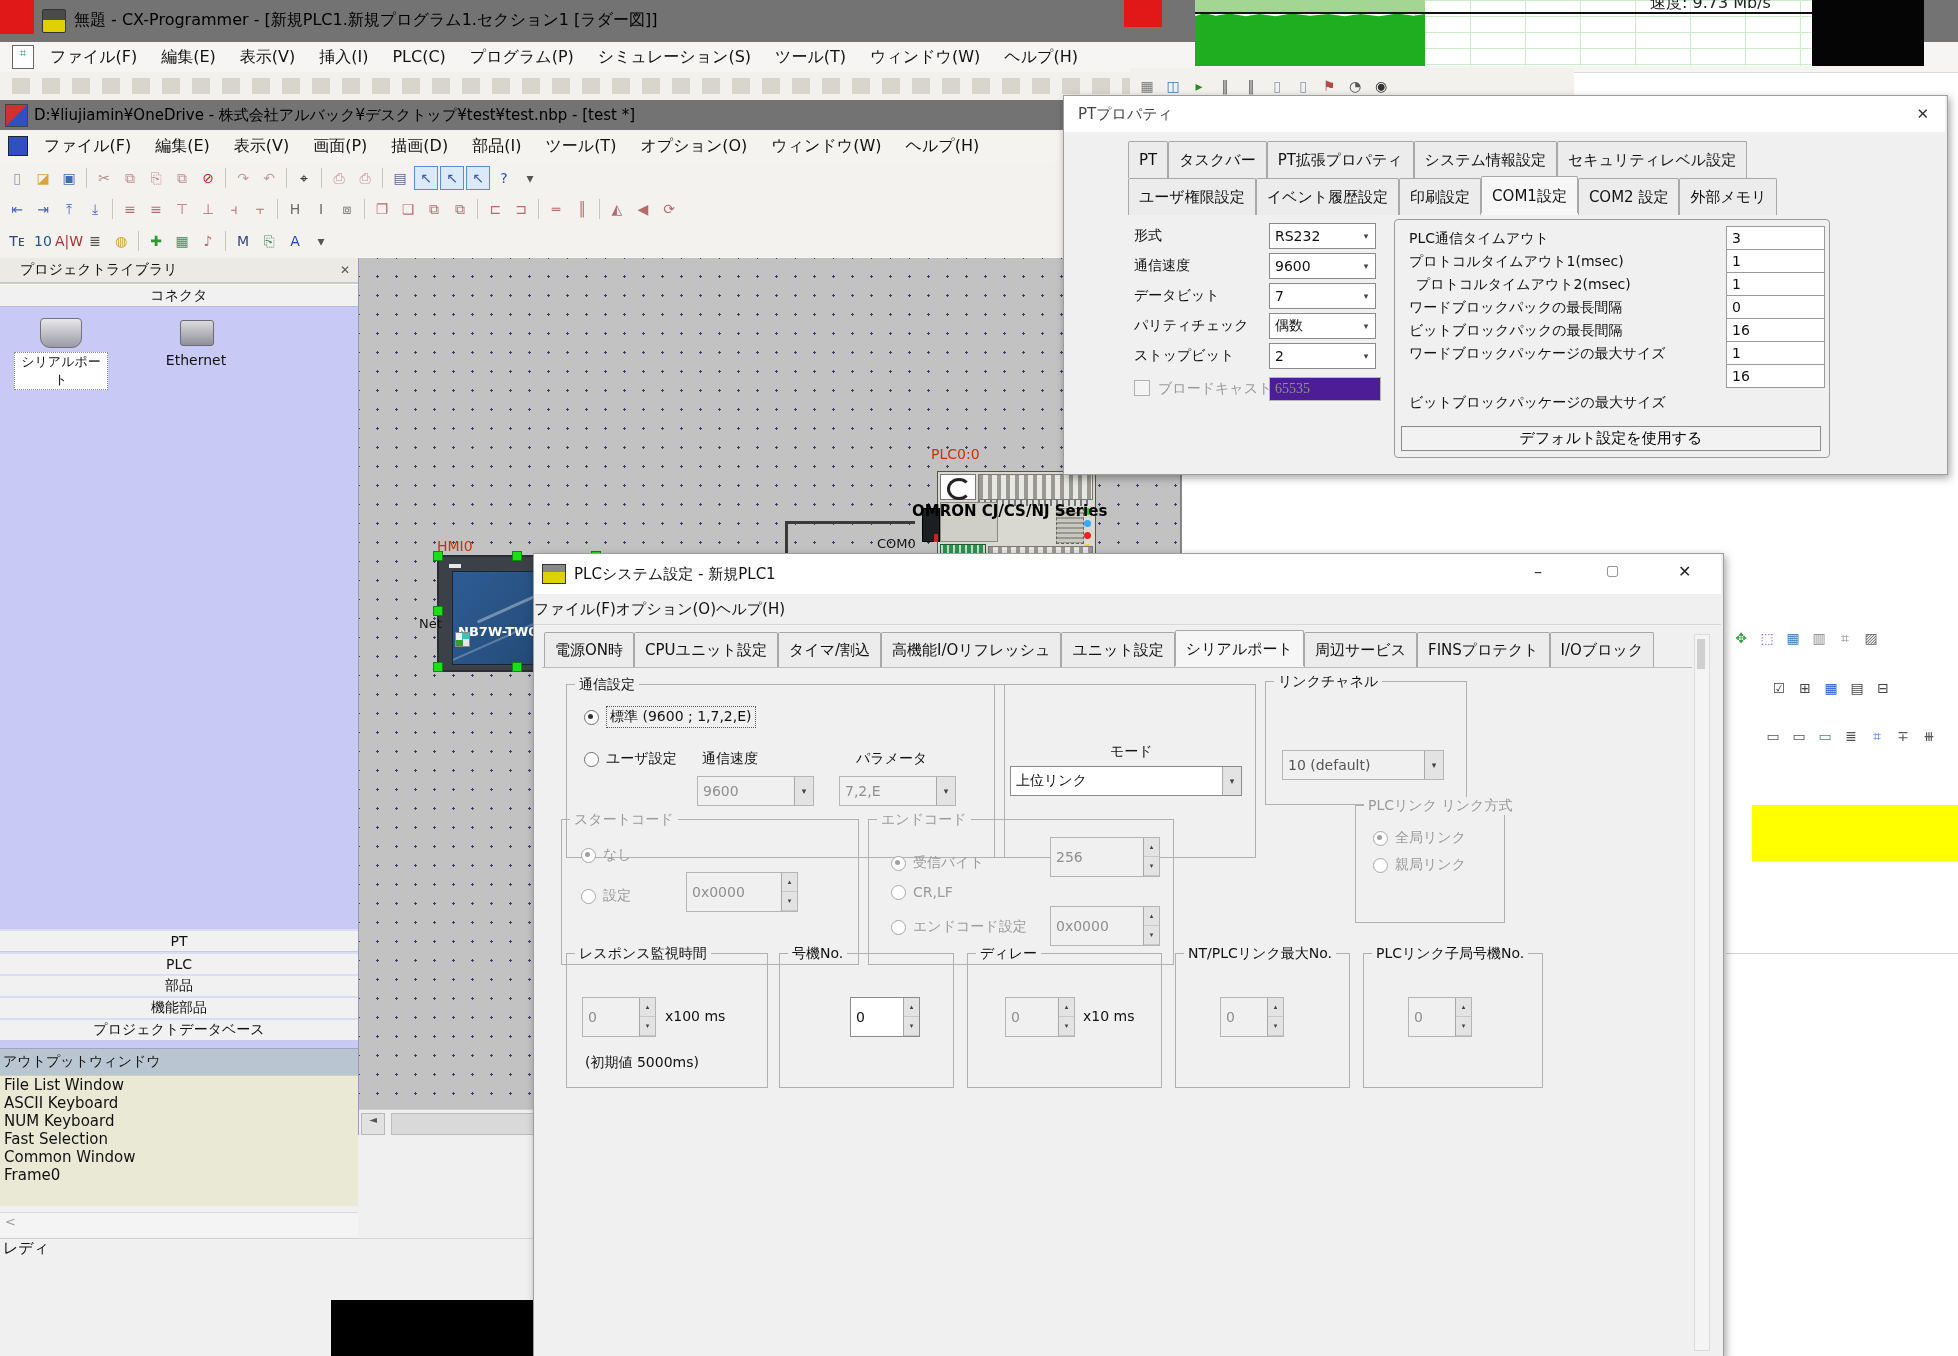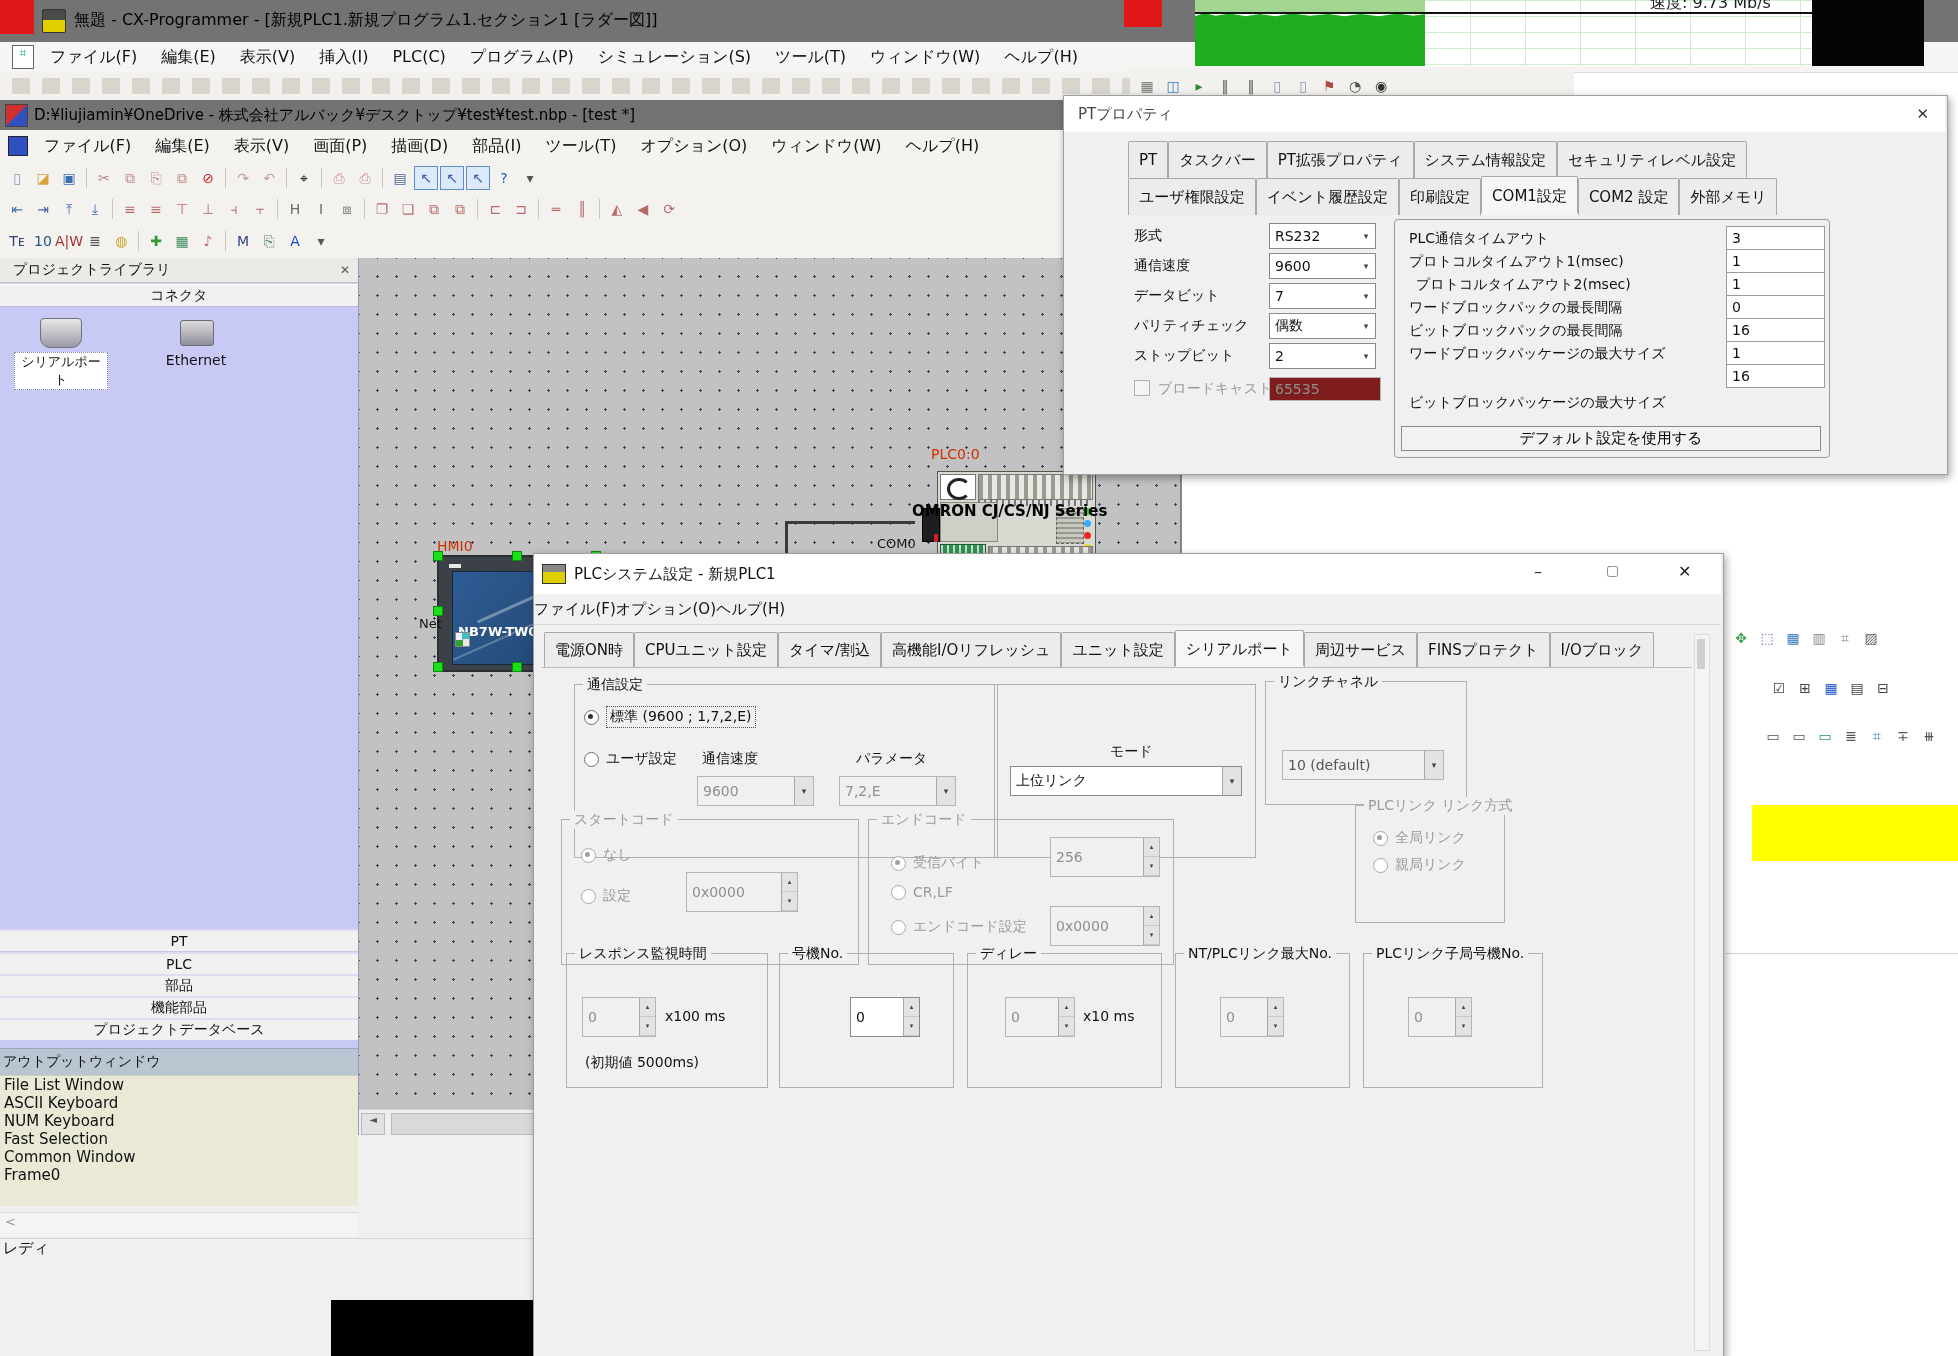--- a/index.html
+++ b/index.html
@@ -228,21 +228,21 @@
           <span class="tbsep"></span>
           <span class="tbi" style="color: rgb(51, 68, 136);">M</span>
           <span class="tbi" style="color: rgb(85, 136, 102);">⎘</span>
           <span class="tbi" style="color: rgb(34, 68, 204);">A</span>
           <span class="tbi" style="color: rgb(85, 85, 85);">▾</span>
         </span>
     </div>
 
     <div class="abs" style="left:0;top:158px;width:358px;height:877px;background:#c9c9f6;border-right:1px solid #9a9ab8;">
       <div class="abs" style="left:0;top:0;width:358px;height:24px;background:#eceae4;border-bottom:1px solid #c8c8c8;display:flex;align-items:center;">
-        <span style="padding-left:13px;font-size:14px;">プロジェクトライブラリ</span>
+        <span style="padding-left:20px;font-size:14px;">プロジェクトライブラリ</span>
         <span style="margin-left:auto;padding-right:8px;color:#555;font-size:12px;">✕</span>
       </div>
       <div class="abs" style="left:0;top:26px;width:358px;height:21px;background:#f1f1f1;border-top:1px solid #fff;border-bottom:1px solid #b9b9d9;display:flex;align-items:center;justify-content:center;font-size:14px;">
         <span>コネクタ</span>
       </div>
 
       <div class="abs" style="left:14px;top:58px;width:92px;height:72px;text-align:center;">
         <span class="abs" style="left:26px;top:2px;width:40px;height:28px;background:linear-gradient(#e8e8e8,#9a9aa6);border:1px solid #707080;border-radius:4px 4px 10px 10px;"></span>
         <span class="abs" style="left:0;top:36px;width:92px;background:#fff;font-size:13px;border:1px dotted #88a;">シリアルポート</span>
       </div>
@@ -403,21 +403,21 @@
         <i class="v" style="font-style:normal;">偶数</i>
         <i class="db" style="font-style:normal;background:none;border:none;">▾</i>
       </span>
     <span class="lab" style="left:70px;top:251px;">ストップビット</span>
     <span class="dd" style="left:205px;top:247px;width:105px;height:24px;">
         <i class="v" style="font-style:normal;">2</i>
         <i class="db" style="font-style:normal;background:none;border:none;">▾</i>
       </span>
     <span class="abs" style="left:70px;top:284px;width:14px;height:14px;border:1px solid #b0b0b0;background:#f4f4f4;"></span>
     <span class="lab dis" style="left:94px;top:284px;">ブロードキャスト</span>
-    <span class="inp" style="left:205px;top:281px;width:105px;height:22px;background:#7f1d1d;color:#8f8f8f;border-color:#b5b5b5;">
+    <span class="inp" style="left:205px;top:281px;width:105px;height:22px;background:#4c1d95;color:#8f8f8f;border-color:#b5b5b5;font-family:Liberation Serif, serif;">
         <span>65535</span>
       </span>
 
     <div class="abs" style="left:330px;top:123px;width:434px;height:237px;border:1px solid #9a9a9a;border-radius:4px;background:#f0f0f0;"></div>
     <span class="lab" style="left:345px;top:134px;">PLC通信タイムアウト</span>
     <span class="inp" style="left:662px;top:130px;width:92px;height:22px;">
         <span>3</span>
       </span>
     <span class="lab" style="left:345px;top:157px;">プロトコルタイムアウト1(msec)</span>
     <span class="inp" style="left:662px;top:153px;width:92px;height:22px;">
@@ -473,21 +473,21 @@
           <span class="tab">FINSプロテクト</span>
           <span class="tab">I/Oブロック</span>
         </span>
     </div>
     <div class="abs" style="left:8px;top:113px;width:1150px;height:680px;border-top:1px solid #bcbcbc;"></div>
 
     <div class="abs" style="left:1160px;top:80px;width:14px;height:715px;background:#f4f4f4;border:1px solid #dcdcdc;">
       <span class="abs" style="left:2px;top:4px;width:8px;height:30px;background:#cfcfcf;"></span>
     </div>
 
-    <div class="group" style="left:40px;top:130px;width:422px;height:172px;">
+    <div class="group" style="left:32px;top:130px;width:422px;height:172px;padding-left:15px;">
       <span class="glab">通信設定</span>
     </div>
     <span class="radio sel" style="left:50px;top:152px;">
       <span class="rc"></span>
         <span style="border:1px dotted #555;padding:1px 3px;">標準 (9600 ; 1,7,2,E)</span>
     </span>
     <span class="radio" style="left:50px;top:196px;">
       <span class="rc"></span>
         <span>ユーザ設定</span>
     </span>

